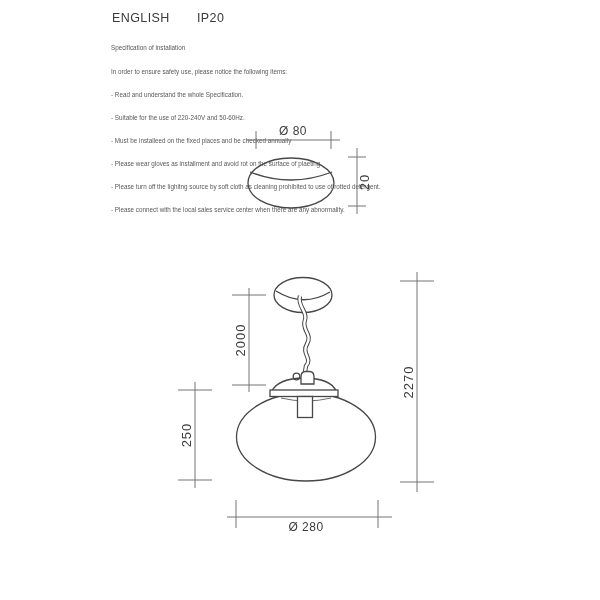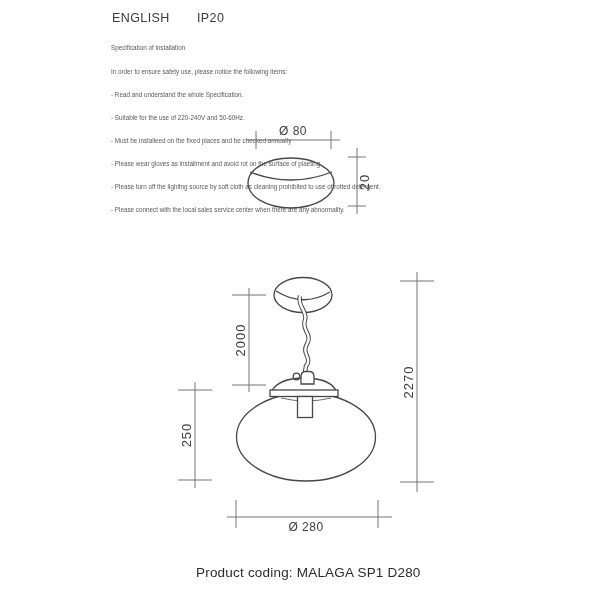--- a/index.html
+++ b/index.html
@@ -126,15 +126,14 @@
         <path class="outline-fill" d="M 272,391 Q 278,378.5 304,378 Q 331,378.5 336,391 Z"></path>
         <rect class="outline-fill" x="270" y="390" width="68" height="6.5"></rect>
         <path class="thin" d="M 281,398 Q 306,404 331,398"></path>
         <rect class="outline-fill" x="297.5" y="396.5" width="15" height="21"></rect>
         <circle class="outline" cx="296.5" cy="376.5" r="3.3"></circle>
         <path class="outline-fill" d="M 301,384 L 301,377 Q 301,371.5 305.5,371.5 L 309.5,371.5 Q 314,371.5 314,377 L 314,384 Z"></path>
       </g>
     </g>
   </svg>
 
-  <div class="product-coding">Product coding: MALAGA SP1 D280</div>
 
 </div>
 
 </body></html>

